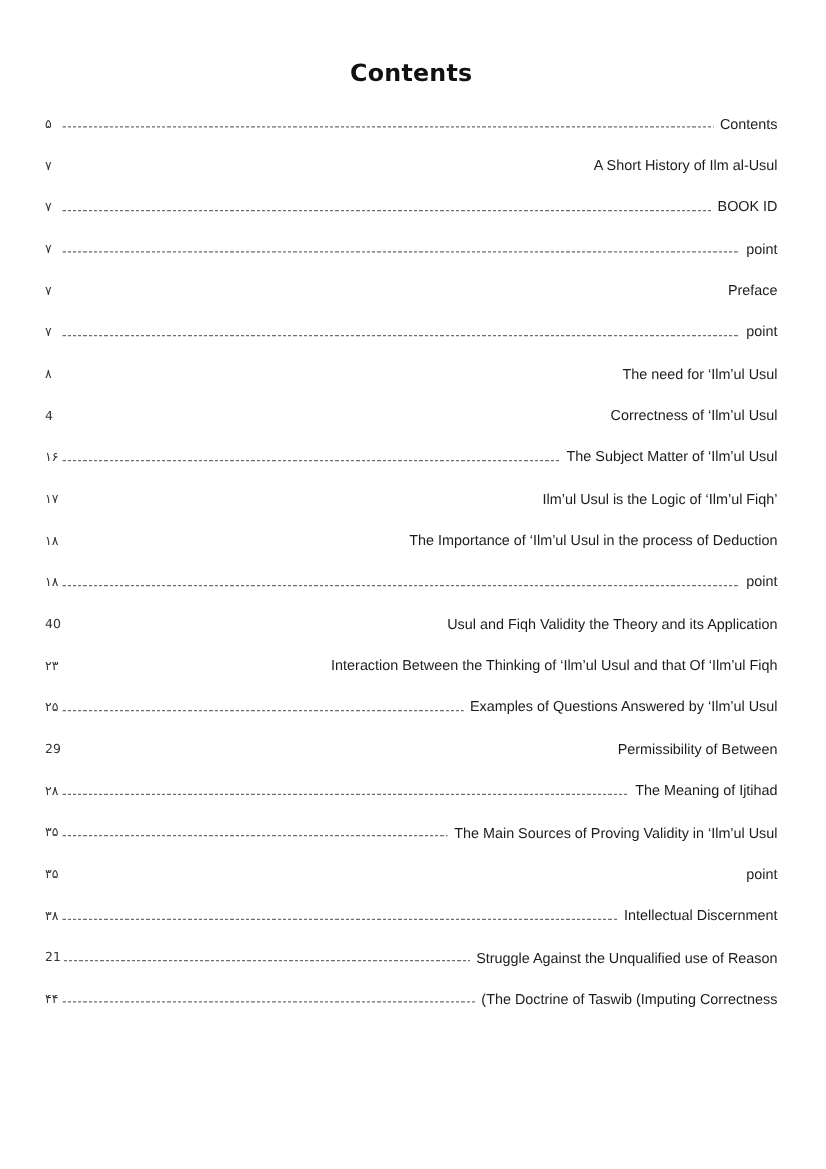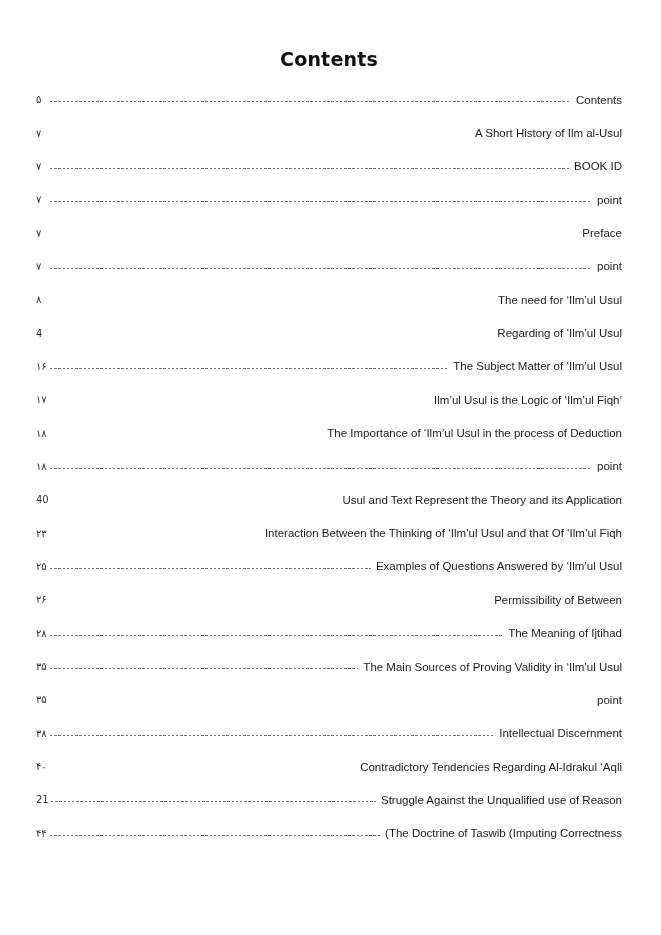--- a/index.html
+++ b/index.html
@@ -112,21 +112,21 @@
 
   <div class="row no-dots">
     <span class="num">۸</span>
     <span class="leader"></span>
     <span class="entry-title">The need for ‘Ilm’ul Usul</span>
   </div>
 
   <div class="row no-dots">
     <span class="num">4</span>
     <span class="leader"></span>
-    <span class="entry-title">Regarding of ‘Ilm’ul Usul</span>
+    <span class="entry-title">Correctness of ‘Ilm’ul Usul</span>
   </div>
 
   <div class="row">
     <span class="num">۱۶</span>
     <span class="leader"></span>
     <span class="entry-title">The Subject Matter of ‘Ilm’ul Usul</span>
   </div>
 
   <div class="row no-dots">
     <span class="num">۱۷</span>
@@ -142,37 +142,37 @@
 
   <div class="row">
     <span class="num">۱۸</span>
     <span class="leader"></span>
     <span class="entry-title">point</span>
   </div>
 
   <div class="row no-dots">
     <span class="num">40</span>
     <span class="leader"></span>
-    <span class="entry-title">Usul and Text Represent the Theory and its Application</span>
+    <span class="entry-title">Usul and Fiqh Validity the Theory and its Application</span>
   </div>
 
   <div class="row no-dots">
     <span class="num">۲۳</span>
     <span class="leader"></span>
     <span class="entry-title">Interaction Between the Thinking of ‘Ilm’ul Usul and that Of ‘Ilm’ul Fiqh</span>
   </div>
 
   <div class="row">
     <span class="num">۲۵</span>
     <span class="leader"></span>
     <span class="entry-title">Examples of Questions Answered by ‘Ilm’ul Usul</span>
   </div>
 
   <div class="row no-dots">
-    <span class="num">۲۶</span>
+    <span class="num">29</span>
     <span class="leader"></span>
     <span class="entry-title">Permissibility of Between</span>
   </div>
 
   <div class="row">
     <span class="num">۲۸</span>
     <span class="leader"></span>
     <span class="entry-title">The Meaning of Ijtihad</span>
   </div>
 
@@ -188,25 +188,20 @@
     <span class="entry-title">point</span>
   </div>
 
 
   <div class="row">
     <span class="num">۳۸</span>
     <span class="leader"></span>
     <span class="entry-title">Intellectual Discernment</span>
   </div>
 
-  <div class="row no-dots">
-    <span class="num">۴۰</span>
-    <span class="leader"></span>
-    <span class="entry-title">Contradictory Tendencies Regarding Al-Idrakul ‘Aqli</span>
-  </div>
 
   <div class="row">
     <span class="num">21</span>
     <span class="leader"></span>
     <span class="entry-title">Struggle Against the Unqualified use of Reason</span>
   </div>
 
   <div class="row">
     <span class="num">۴۴</span>
     <span class="leader"></span>

